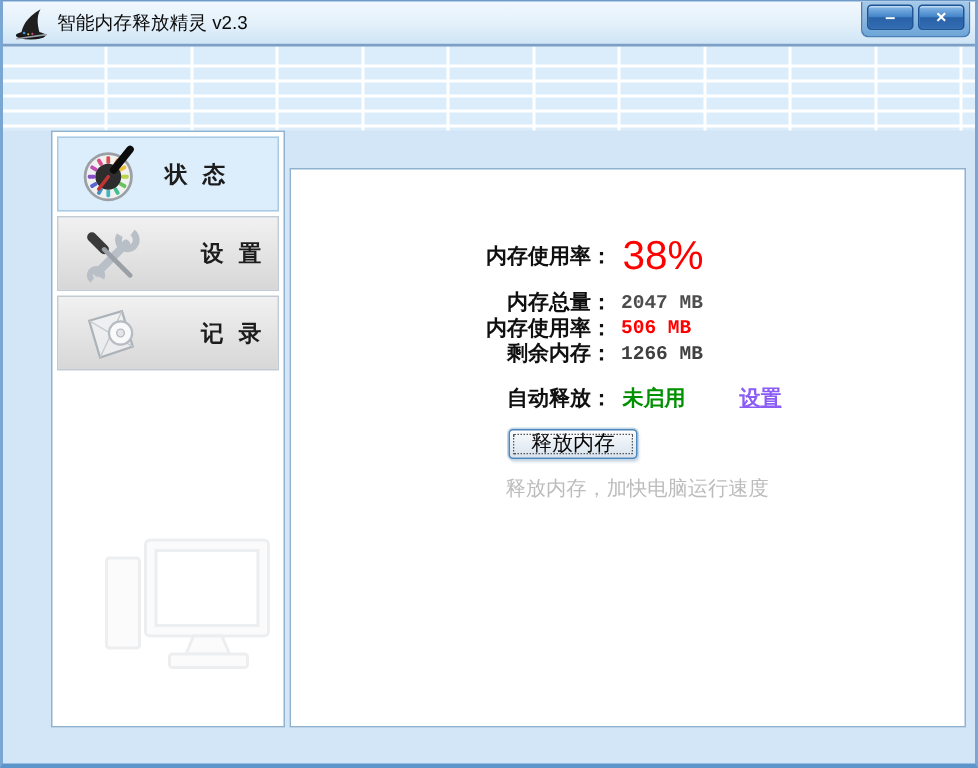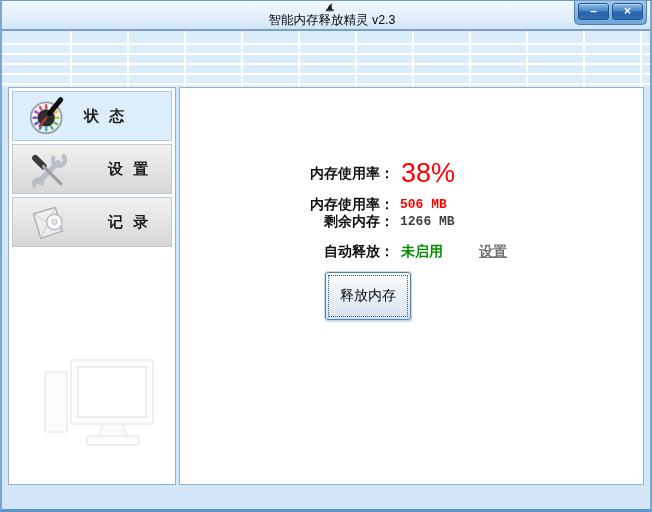--- a/index.html
+++ b/index.html
@@ -16,21 +16,20 @@
     overflow: hidden;
   }
 
   
   .titlebar {
     position: relative;
     height: 28px;
     background: linear-gradient(#f1f8fe, #e3f0fa 55%, #cfe5f6);
     display: flex; align-items: center;
     padding-left: 7px;
-    flex-direction: column;
   }
   .titlebar .app-icon { width: 24px; height: 24px; margin-top: 1px; }
   .titlebar .title-text {
     margin-left: 5px; font-size: 12.5px; color: #0a0a0a;
   }
   .win-controls {
     position: absolute; top: 0; right: 3px;
     display: flex; gap: 3px;
     background: linear-gradient(#a6c9e8, #6ea6d8);
     border: 1px solid #4a7fb7; border-top: none;
@@ -53,22 +52,22 @@
     background-color: #dbecfa;
     background-image:
       repeating-linear-gradient(90deg, rgba(0,0,0,0) 0px, rgba(0,0,0,0) 55px, #ffffff 55px, #ffffff 57px),
       repeating-linear-gradient(180deg, rgba(0,0,0,0) 0px, rgba(0,0,0,0) 8px, #ffffff 8px, #ffffff 10px);
     background-position: 13px 0px, 0px 4px;
   }
 
   
   .body-area { display: flex; gap: 3px; margin: 0 6px; height: 398px; }
   .panel { background: #ffffff; border: 1px solid #8fb2d0; }
-  .left-panel { width: 168px; position: relative; padding: 3px; }
-  .main-panel { flex: 1; padding-top: 72px; }
+  .left-panel { width: 156px; position: relative; padding: 3px; margin-left: 26px; }
+  .main-panel { flex: 1; padding-top: 44px; margin-top: 25px; }
 
   
   .nav-btn {
     height: 50px; margin-bottom: 3px;
     display: flex; align-items: center; gap: 16px;
     padding-left: 15px; cursor: pointer;
   }
   .nav-btn.active  { background: #dceefb; border: 1px solid #a9c9e4; }
   .nav-btn.plain   { background: linear-gradient(#f1f1f1, #d7d7d7); border: 1px solid #c2cbd3; gap: 40px; }
   .nav-btn .nav-label {
@@ -99,21 +98,21 @@
     font-family: "Liberation Mono", "DejaVu Sans Mono", monospace;
     font-size: 13px; font-weight: bold;
   }
   .auto-row { margin-top: 13px; }
   .auto-status { margin-left: 7px; font-size: 14px; font-weight: bold; }
   .auto-link   { margin-left: 36px; font-size: 14px; font-weight: bold; text-decoration: underline; cursor: pointer; }
 
   .release-btn {
     position: relative;
     margin: 11px 0 0 145px;
-    width: 86px; height: 48px;
+    width: 86px; height: 20px;
     border: 1px solid #4d86b9; border-radius: 3px;
     background: linear-gradient(#fbfdfe, #eaf0f6 45%, #d9e3ee);
     box-shadow: 0 0 0 1px #c3d7e8, 1px 2px 2px rgba(120,150,180,.35);
     font-family: "Liberation Sans", sans-serif;
     font-size: 14px; color: #0a0a0a; cursor: pointer;
   }
   .release-btn::after {
     content: ""; position: absolute; inset: 2px;
     border: 1px dotted #555555; border-radius: 1px;
   }
@@ -207,33 +206,38 @@
 
     <div class="panel main-panel">
 
       <div class="stat-row usage-row">
         <span class="lbl">内存使用率：</span>
         <span class="usage-value" style="color: rgb(254, 0, 0);">38%</span>
       </div>
 
       <div class="mem-rows">
         <div class="stat-row">
+          <span class="lbl">内存总量：</span>
+          <span class="val" style="color: rgb(77, 77, 77);">2047 MB</span>
+        </div>
+        <div class="stat-row">
           <span class="lbl">内存使用率：</span>
           <span class="val" style="color: rgb(254, 0, 0);">506 MB</span>
         </div>
         <div class="stat-row">
           <span class="lbl">剩余内存：</span>
           <span class="val" style="color: #404040;">1266 MB</span>
         </div>
       </div>
 
       <div class="stat-row auto-row">
         <span class="lbl">自动释放：</span>
         <span class="auto-status" style="color: rgb(0, 145, 0); text-align: right;">未启用</span>
-        <span class="auto-link" style="color: #737373; text-align: center;">设置</span>
+        <span class="auto-link" style="color: #8b5cf6; text-align: center;">设置</span>
       </div>
 
       <button class="release-btn">释放内存</button>
 
+      <div class="hint-text">释放内存，加快电脑运行速度</div>
     </div>
   </div>
 
 </div>
 
 </body></html>

